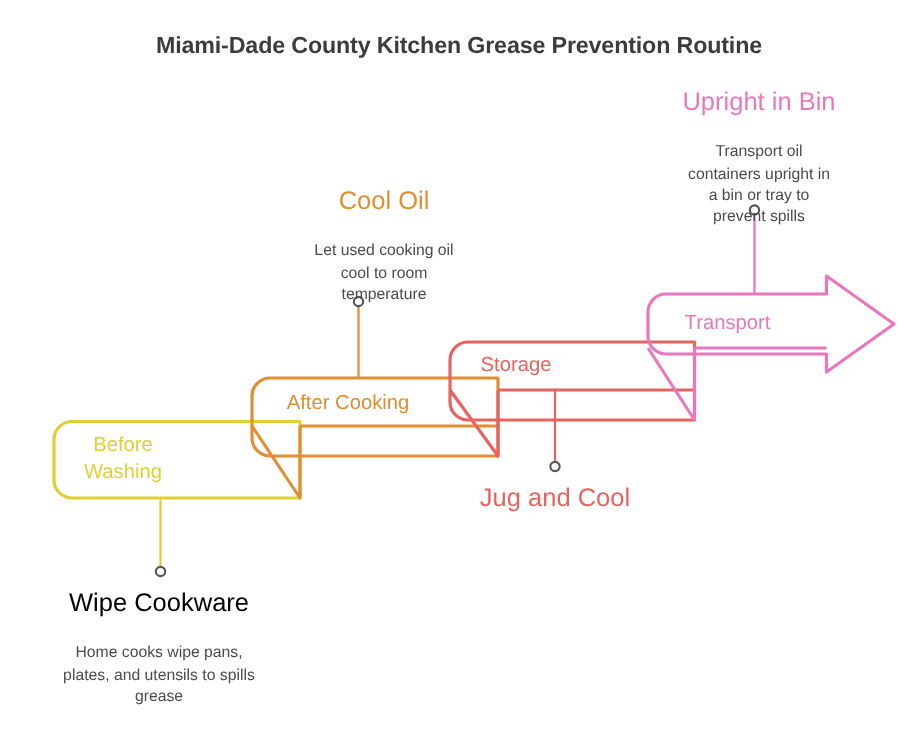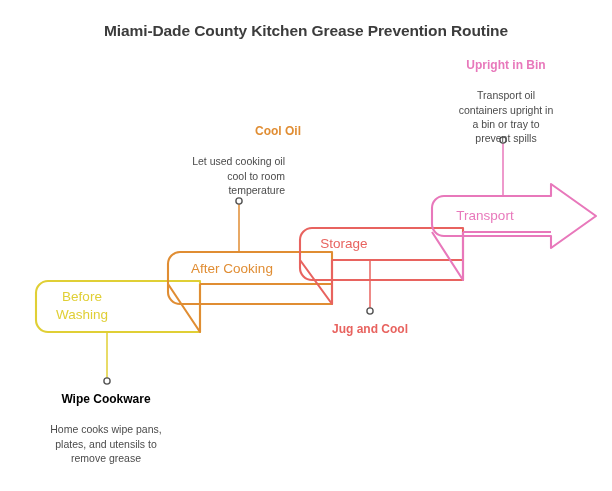--- a/index.html
+++ b/index.html
@@ -37,33 +37,33 @@
     font-family: "Liberation Sans", sans-serif;
     font-size: 13.5px;
     text-anchor: middle;
     dominant-baseline: middle;
   }
   .callout {
     position: absolute;
     text-align: center;
   }
   .callout-title {
-    font-size: 12px;
-    font-weight: bold;
+    font-size: 17px;
+    font-weight: normal;
     margin: 0 0 5px 0;
     line-height: 1.2;
   }
   .callout-body {
     font-size: 10.5px;
     color: #4b4b4b;
     line-height: 1.35;
     margin: 16px;
   }
   .c-wipe   { left: 22px;  top: 392px; width: 168px; }
-  .c-cool   { left: 169px; top: 124px; width: 132px; text-align: right; }
+  .c-cool   { left: 190px; top: 124px; width: 132px; }
   .c-jug    { left: 308px; top: 322px; width: 124px; }
   .c-bin    { left: 440px; top: 58px;  width: 132px; }
 </style>
 </head>
 <body>
 
 <div id="chart-title">Miami-Dade County Kitchen Grease Prevention Routine</div>
 
 <svg id="flow" viewBox="0 0 612 491">
 
@@ -99,21 +99,21 @@
              A 12,12 0 0 1 432,224 L 432,208 A 12,12 0 0 1 444,196 Z" fill="none" stroke="#e878bb" stroke-width="2.1" stroke-linejoin="round"></path>
     <line x1="463" y1="232" x2="551" y2="232" stroke="#e878bb" stroke-width="2.1"></line>
     <text class="banner-label" x="485" y="216" fill="#e878bb">Transport</text>
     <line x1="503" y1="196" x2="503" y2="141" stroke="#e878bb" stroke-width="1.5"></line>
     <circle cx="503" cy="140" r="3.1" fill="#ffffff" stroke="#555555" stroke-width="1.4"></circle>
   </g>
 </svg>
 
 <div class="callout c-wipe">
   <p class="callout-title" style="color:#000000">Wipe Cookware</p>
-  <p class="callout-body">Home cooks wipe pans, plates, and utensils to remove grease</p>
+  <p class="callout-body">Home cooks wipe pans, plates, and utensils to spills grease</p>
 </div>
 
 <div class="callout c-cool">
   <p class="callout-title" style="color:#e08d33">Cool Oil</p>
   <p class="callout-body">Let used cooking oil cool to room temperature</p>
 </div>
 
 <div class="callout c-jug">
   <p class="callout-title" style="color:#e8635f">Jug and Cool</p>
 </div>

